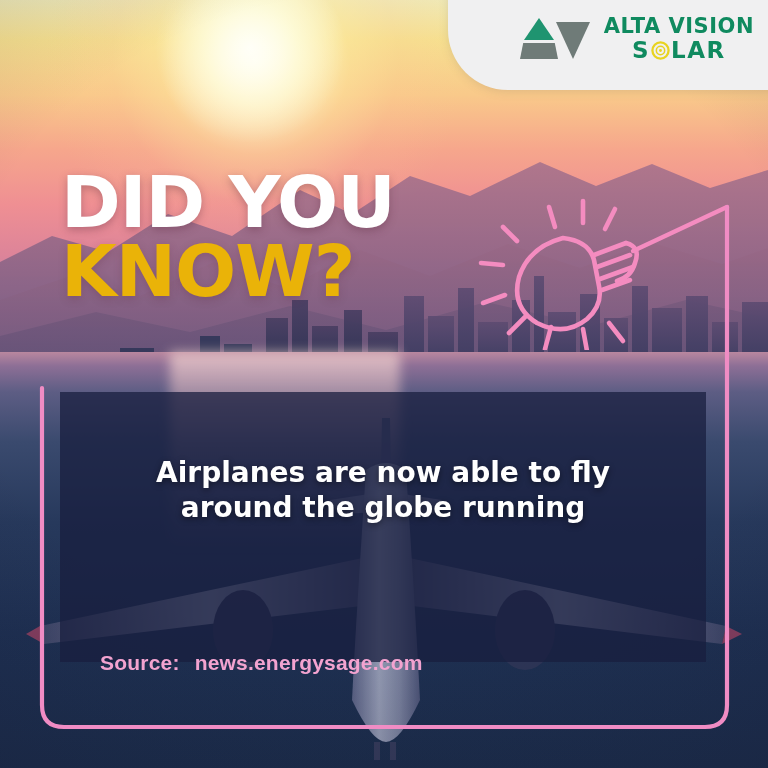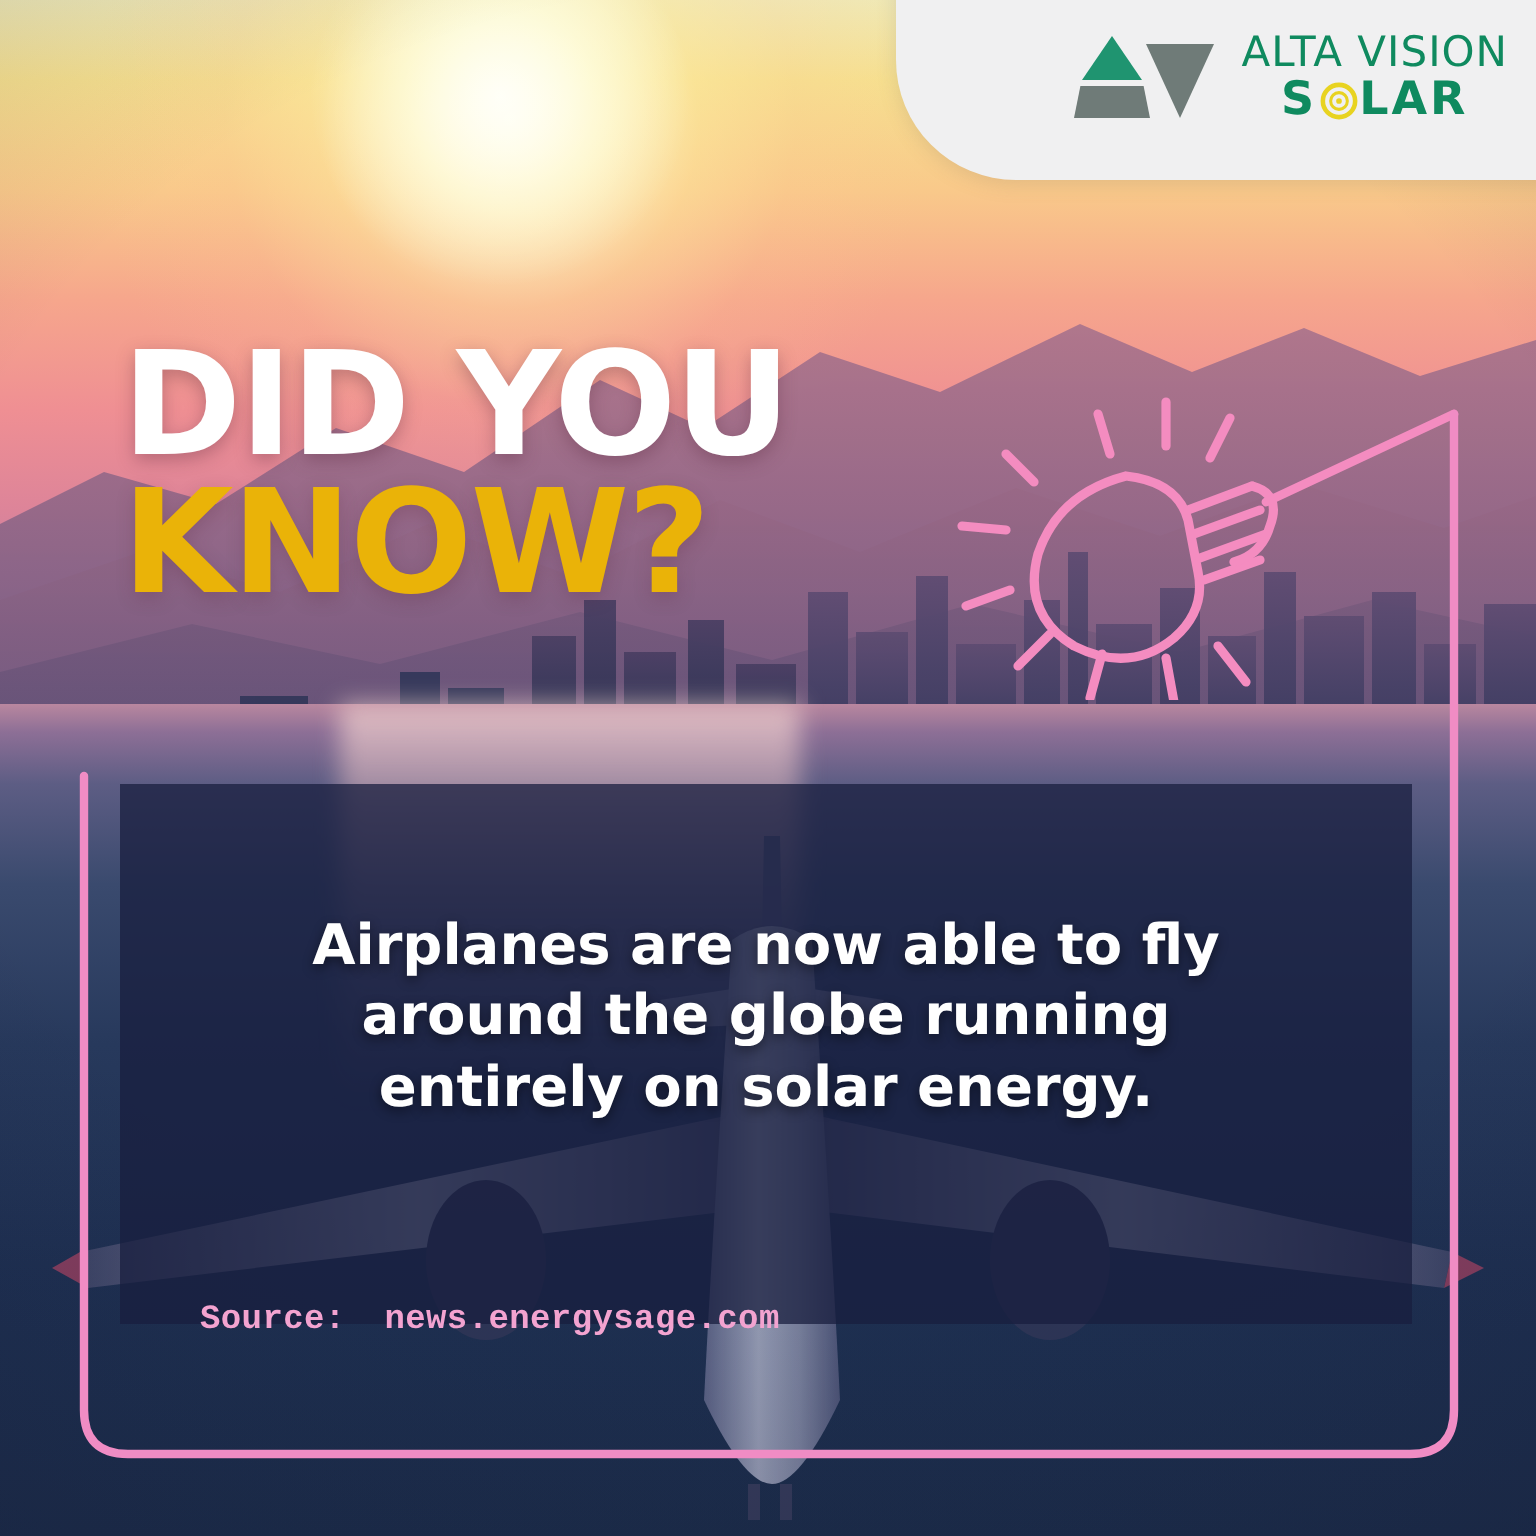--- a/index.html
+++ b/index.html
@@ -97,21 +97,21 @@
     border-bottom-left-radius:60px;
     box-shadow:0 2px 10px rgba(120,100,90,.18);
   }
   .logo-wrap {
     position:absolute; top:36px; right:24px;
     display:flex; align-items:center; gap:12px;
   }
   .logo-mark { width:74px; height:46px; display:block; }
   .logo-text { line-height:1; }
   .logo-line1 {
-    font-size:21px; font-weight:normal; letter-spacing:.5px;
+    font-size:21px; font-weight:bold; letter-spacing:.5px;
     color:#0f8a5f; white-space:nowrap;
     font-family:"DejaVu Sans", sans-serif;
   }
   .logo-line2 {
     font-size:23px; font-weight:bold; letter-spacing:1.5px;
     color:#0f8a5f; text-align:center; margin-top:2px;
     display:flex; align-items:center; justify-content:center; gap:1px;
     font-family:"DejaVu Sans", sans-serif;
   }
   .sun-o { width:19px; height:19px; display:inline-block; }
@@ -142,22 +142,22 @@
   .fact-text {
     position:absolute; left:62px; top:455px; width:642px;
     text-align:center; color:#ffffff;
     font-family:"DejaVu Sans", sans-serif;
     font-weight:bold; font-size:28px; line-height:1.26;
     text-shadow:0 2px 6px rgba(0,0,0,.45);
   }
   .source {
     position:absolute; left:100px; top:651px;
     color:#f3a3d0;
-    font-family:Liberation Mono, monospace;
-    font-weight:bold; font-size:17px; letter-spacing:.2px;
+    font-family:Liberation Sans, sans-serif;
+    font-weight:bold; font-size:21px; letter-spacing:.2px;
   }
   .source-label { margin-right:9px; }
 </style>
 </head>
 <body>
 
 <div id="poster">
 
   <div class="bg-layer bg-sky"></div>
   <div class="bg-layer bg-sunglow"></div>
@@ -333,21 +333,20 @@
   <svg class="frame" viewBox="0 0 768 768">
 
     <path d="M727 207 L727 705 Q727 727 705 727 L64 727 Q42 727 42 705 L42 388" fill="none" stroke="#f08cc4" stroke-width="4.2" stroke-linecap="round"></path>
   </svg>
 
   <div class="fact-panel"></div>
 
   <div class="fact-text">
     <div>Airplanes are now able to fly</div>
     <div>around the globe running</div>
-    <div>entirely on solar energy.</div>
   </div>
 
   <div class="source">
     <span class="source-label">Source:</span>
     <span>news.energysage.com</span>
   </div>
 
 </div>
 
 </body></html>

